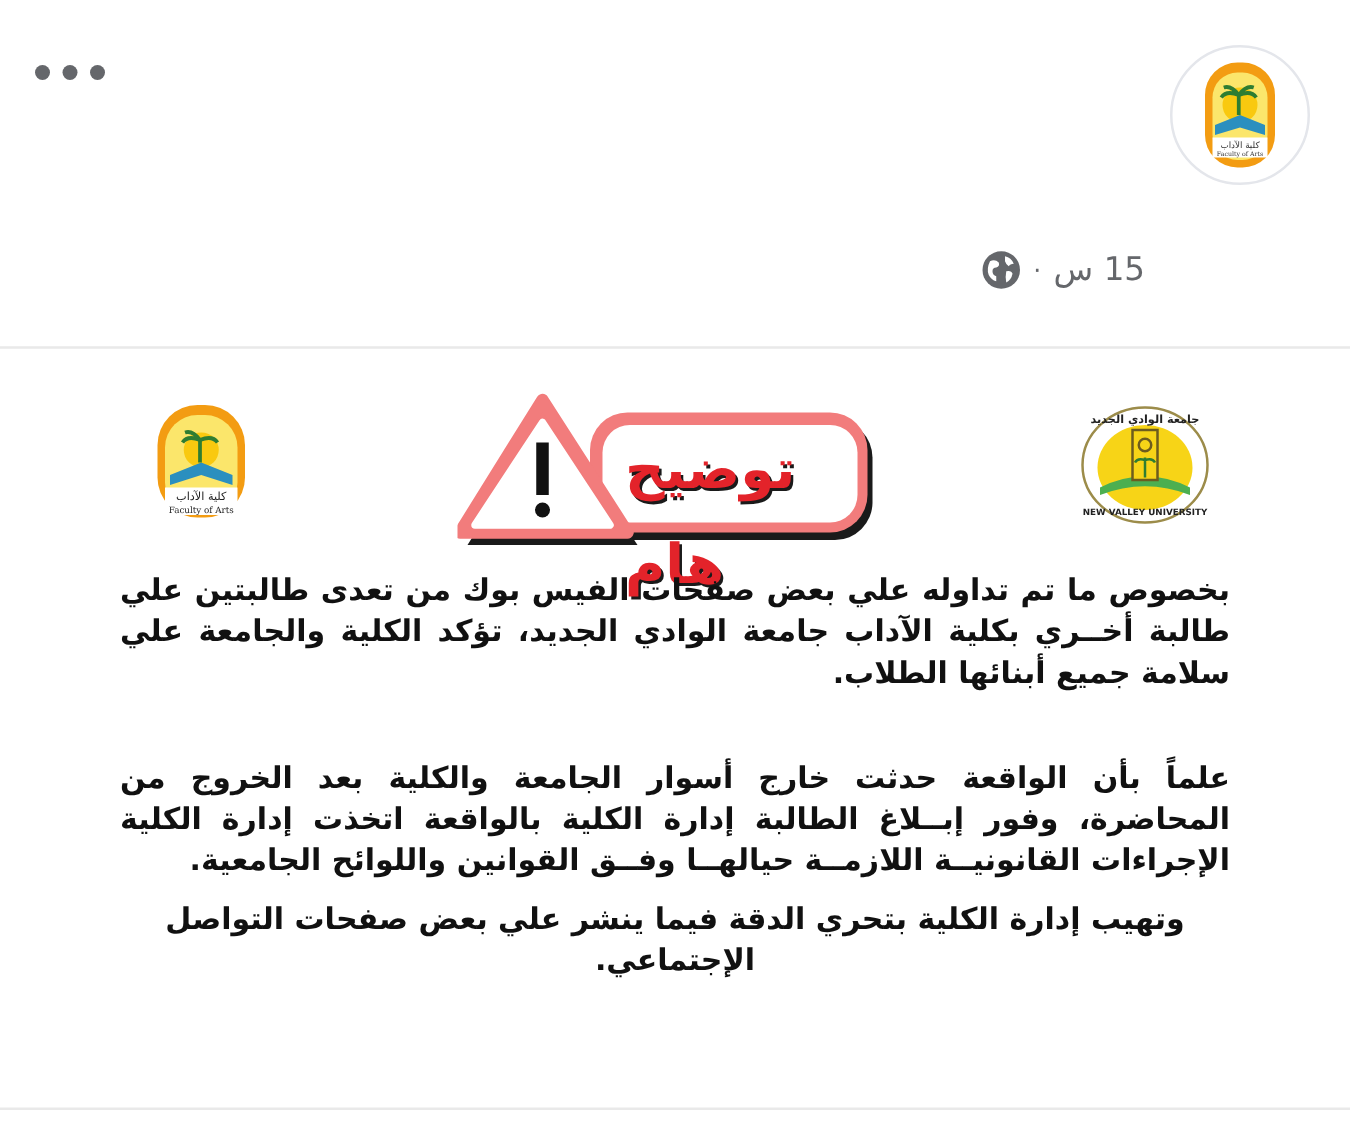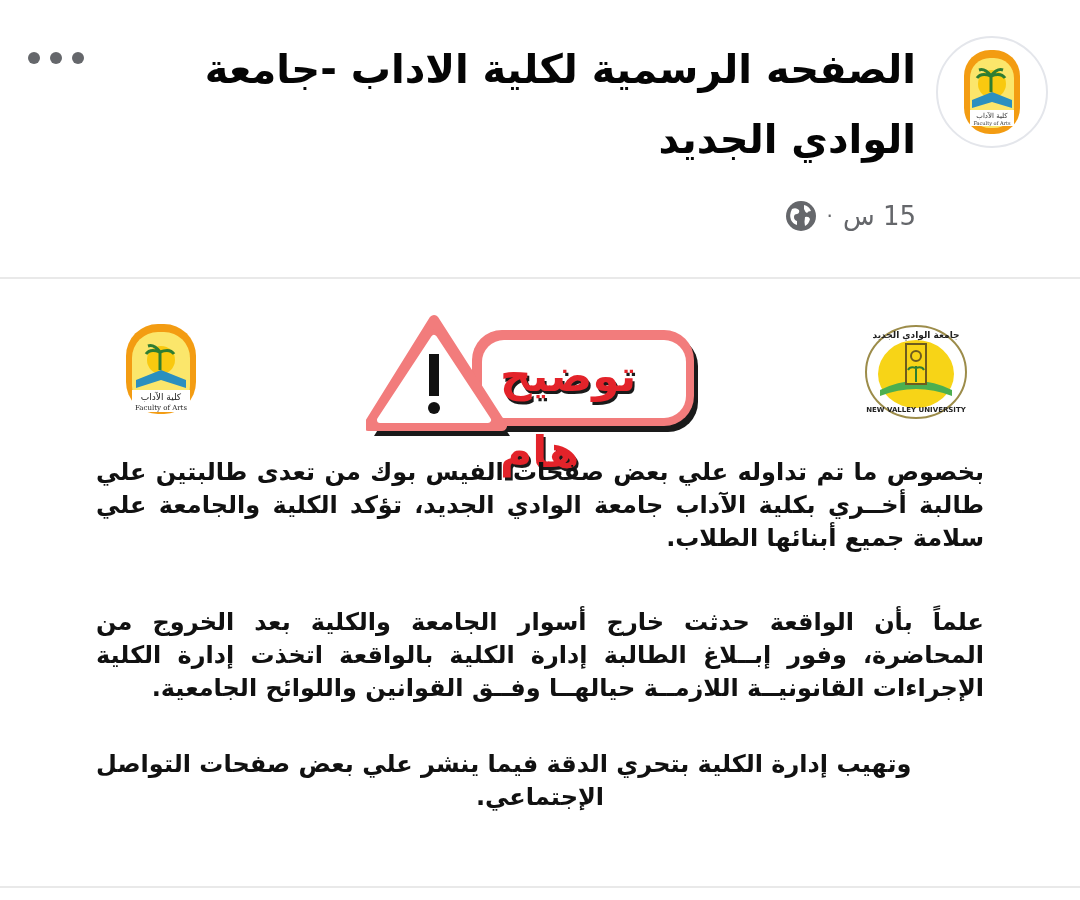--- a/index.html
+++ b/index.html
@@ -46,41 +46,40 @@
       text-shadow: 2px 3px 0 #1a1a1a;
     }
 
     .body-text {
       position: absolute; left: 96px; width: 888px; direction: rtl; text-align: justify;
       font-family: "DejaVu Sans", sans-serif; font-weight: bold; font-size: 24px;
       color: #111; line-height: 33px; text-align-last: right;
     }
     .p1 { top: 456px; }
     .p2 { top: 606px; }
-    .p3 { top: 748px; text-align: left; text-align-last: center; }
+    .p3 { top: 719px; text-align: center; text-align-last: center; }
   </style>
 </head>
 <body>
 
 <div class="post-header">
   <div class="avatar">
     <svg width="100" height="100" viewBox="0 0 100 100">
       <rect x="22" y="8" width="56" height="84" rx="26" fill="#f39c12"></rect>
       <rect x="28" y="16" width="44" height="70" rx="20" fill="#fbe66b"></rect>
       <circle cx="50" cy="42" r="14" fill="#f9c90f"></circle>
       <path d="M30 58 L50 50 L70 58 L70 66 L50 60 L30 66 Z" fill="#2b8fbf"></path>
       <path d="M49 50 L49 34" stroke="#2e7d32" stroke-width="3"></path>
       <path d="M49 34 q-10 -4 -14 2 M49 34 q10 -4 14 2 M49 34 q-6 -8 -12 -6 M49 34 q6 -8 12 -6" stroke="#2e7d32" stroke-width="3" fill="none"></path>
       <rect x="28" y="68" width="44" height="16" fill="#fff"></rect>
       <text x="50" y="76" font-size="7" text-anchor="middle" fill="#333" font-family="DejaVu Sans, sans-serif">كلية الآداب</text>
       <text x="50" y="83" font-size="5" text-anchor="middle" fill="#333" font-family="DejaVu Serif, serif">Faculty of Arts</text>
     </svg>
   </div>
 
-  <div class="page-name">الصفحه الرسمية لكلية الاداب -جامعة الوادي الجديد</div>
 
   <div class="meta">
     <span>15 س</span>
     <span class="dot">·</span>
     <svg class="globe" viewBox="0 0 32 32">
       <circle cx="16" cy="16" r="15" fill="#65676b"></circle>
       <path d="M7 9 q4 -2 7 1 q1 3 -2 4 q-3 0 -3 3 q0 3 3 4 l0 4 q-4 -1 -6 -5 q-2 -5 1 -11 Z" fill="#ffffff"></path>
       <path d="M19 5 q5 1 7 6 q-3 0 -4 2 q-2 -1 -3 -4 Z" fill="#ffffff"></path>
       <path d="M20 17 q4 -1 5 2 q-1 5 -5 7 q-1 -4 0 -9 Z" fill="#ffffff"></path>
     </svg>

